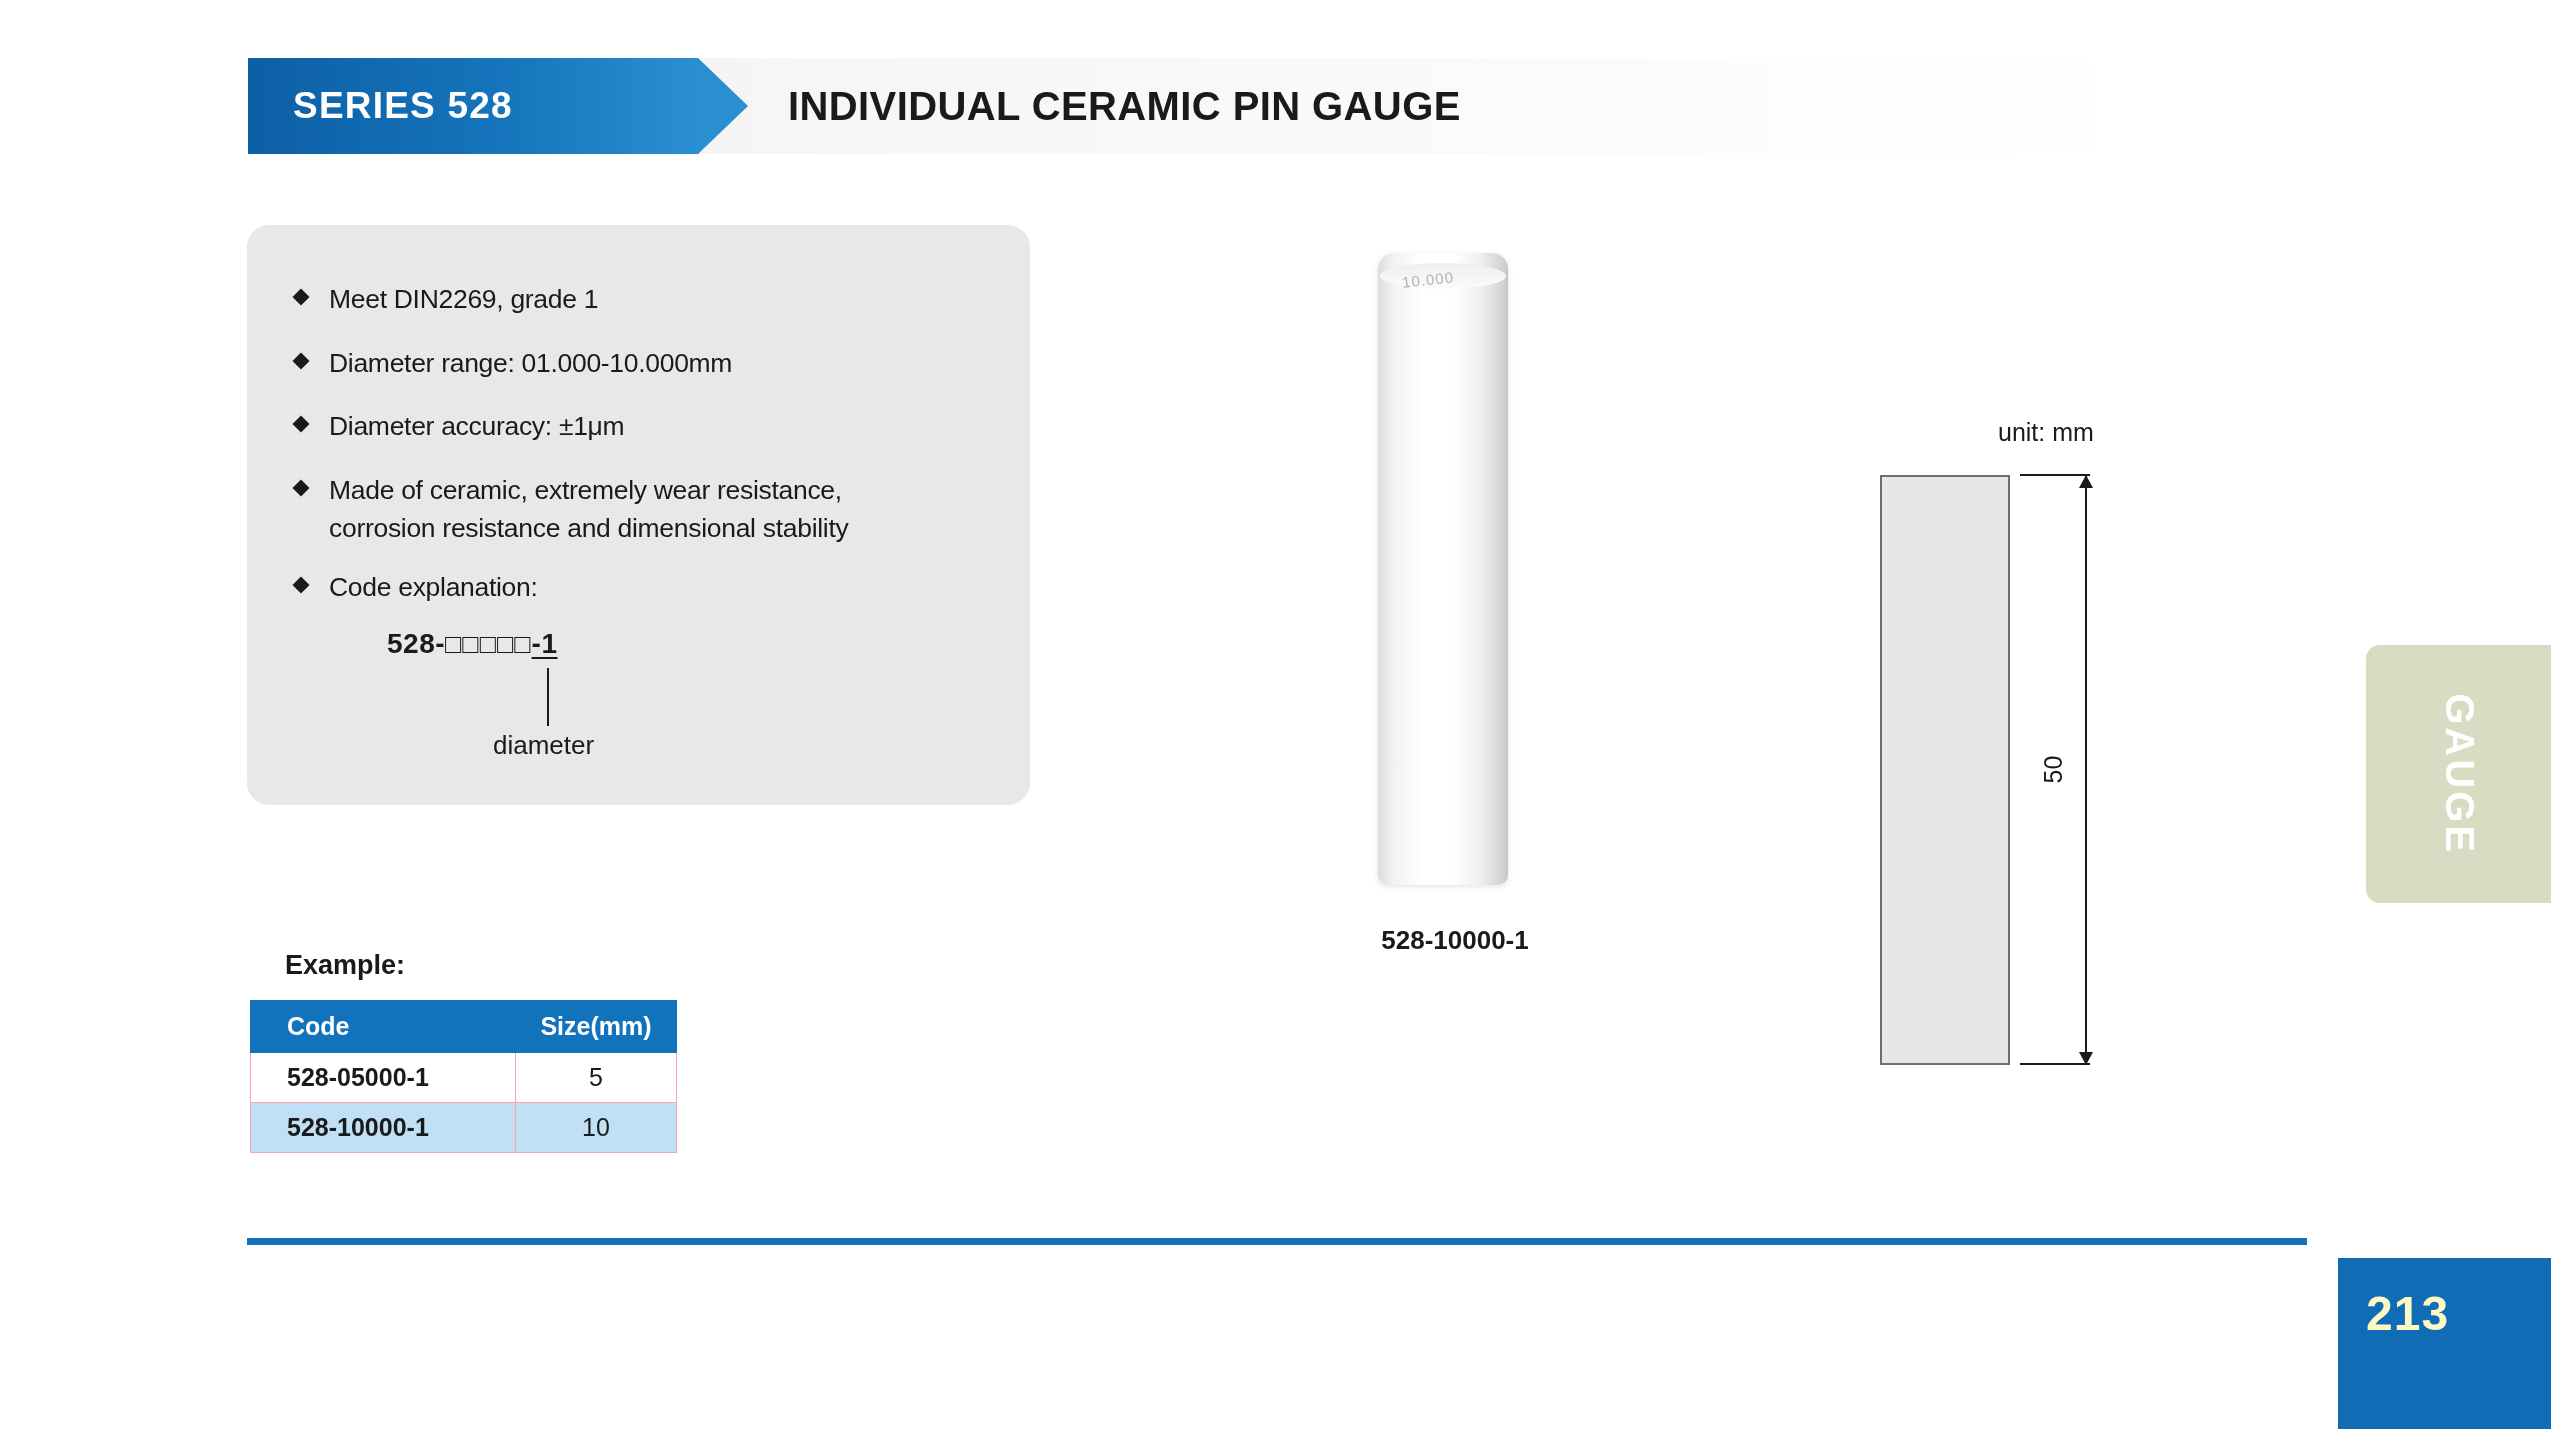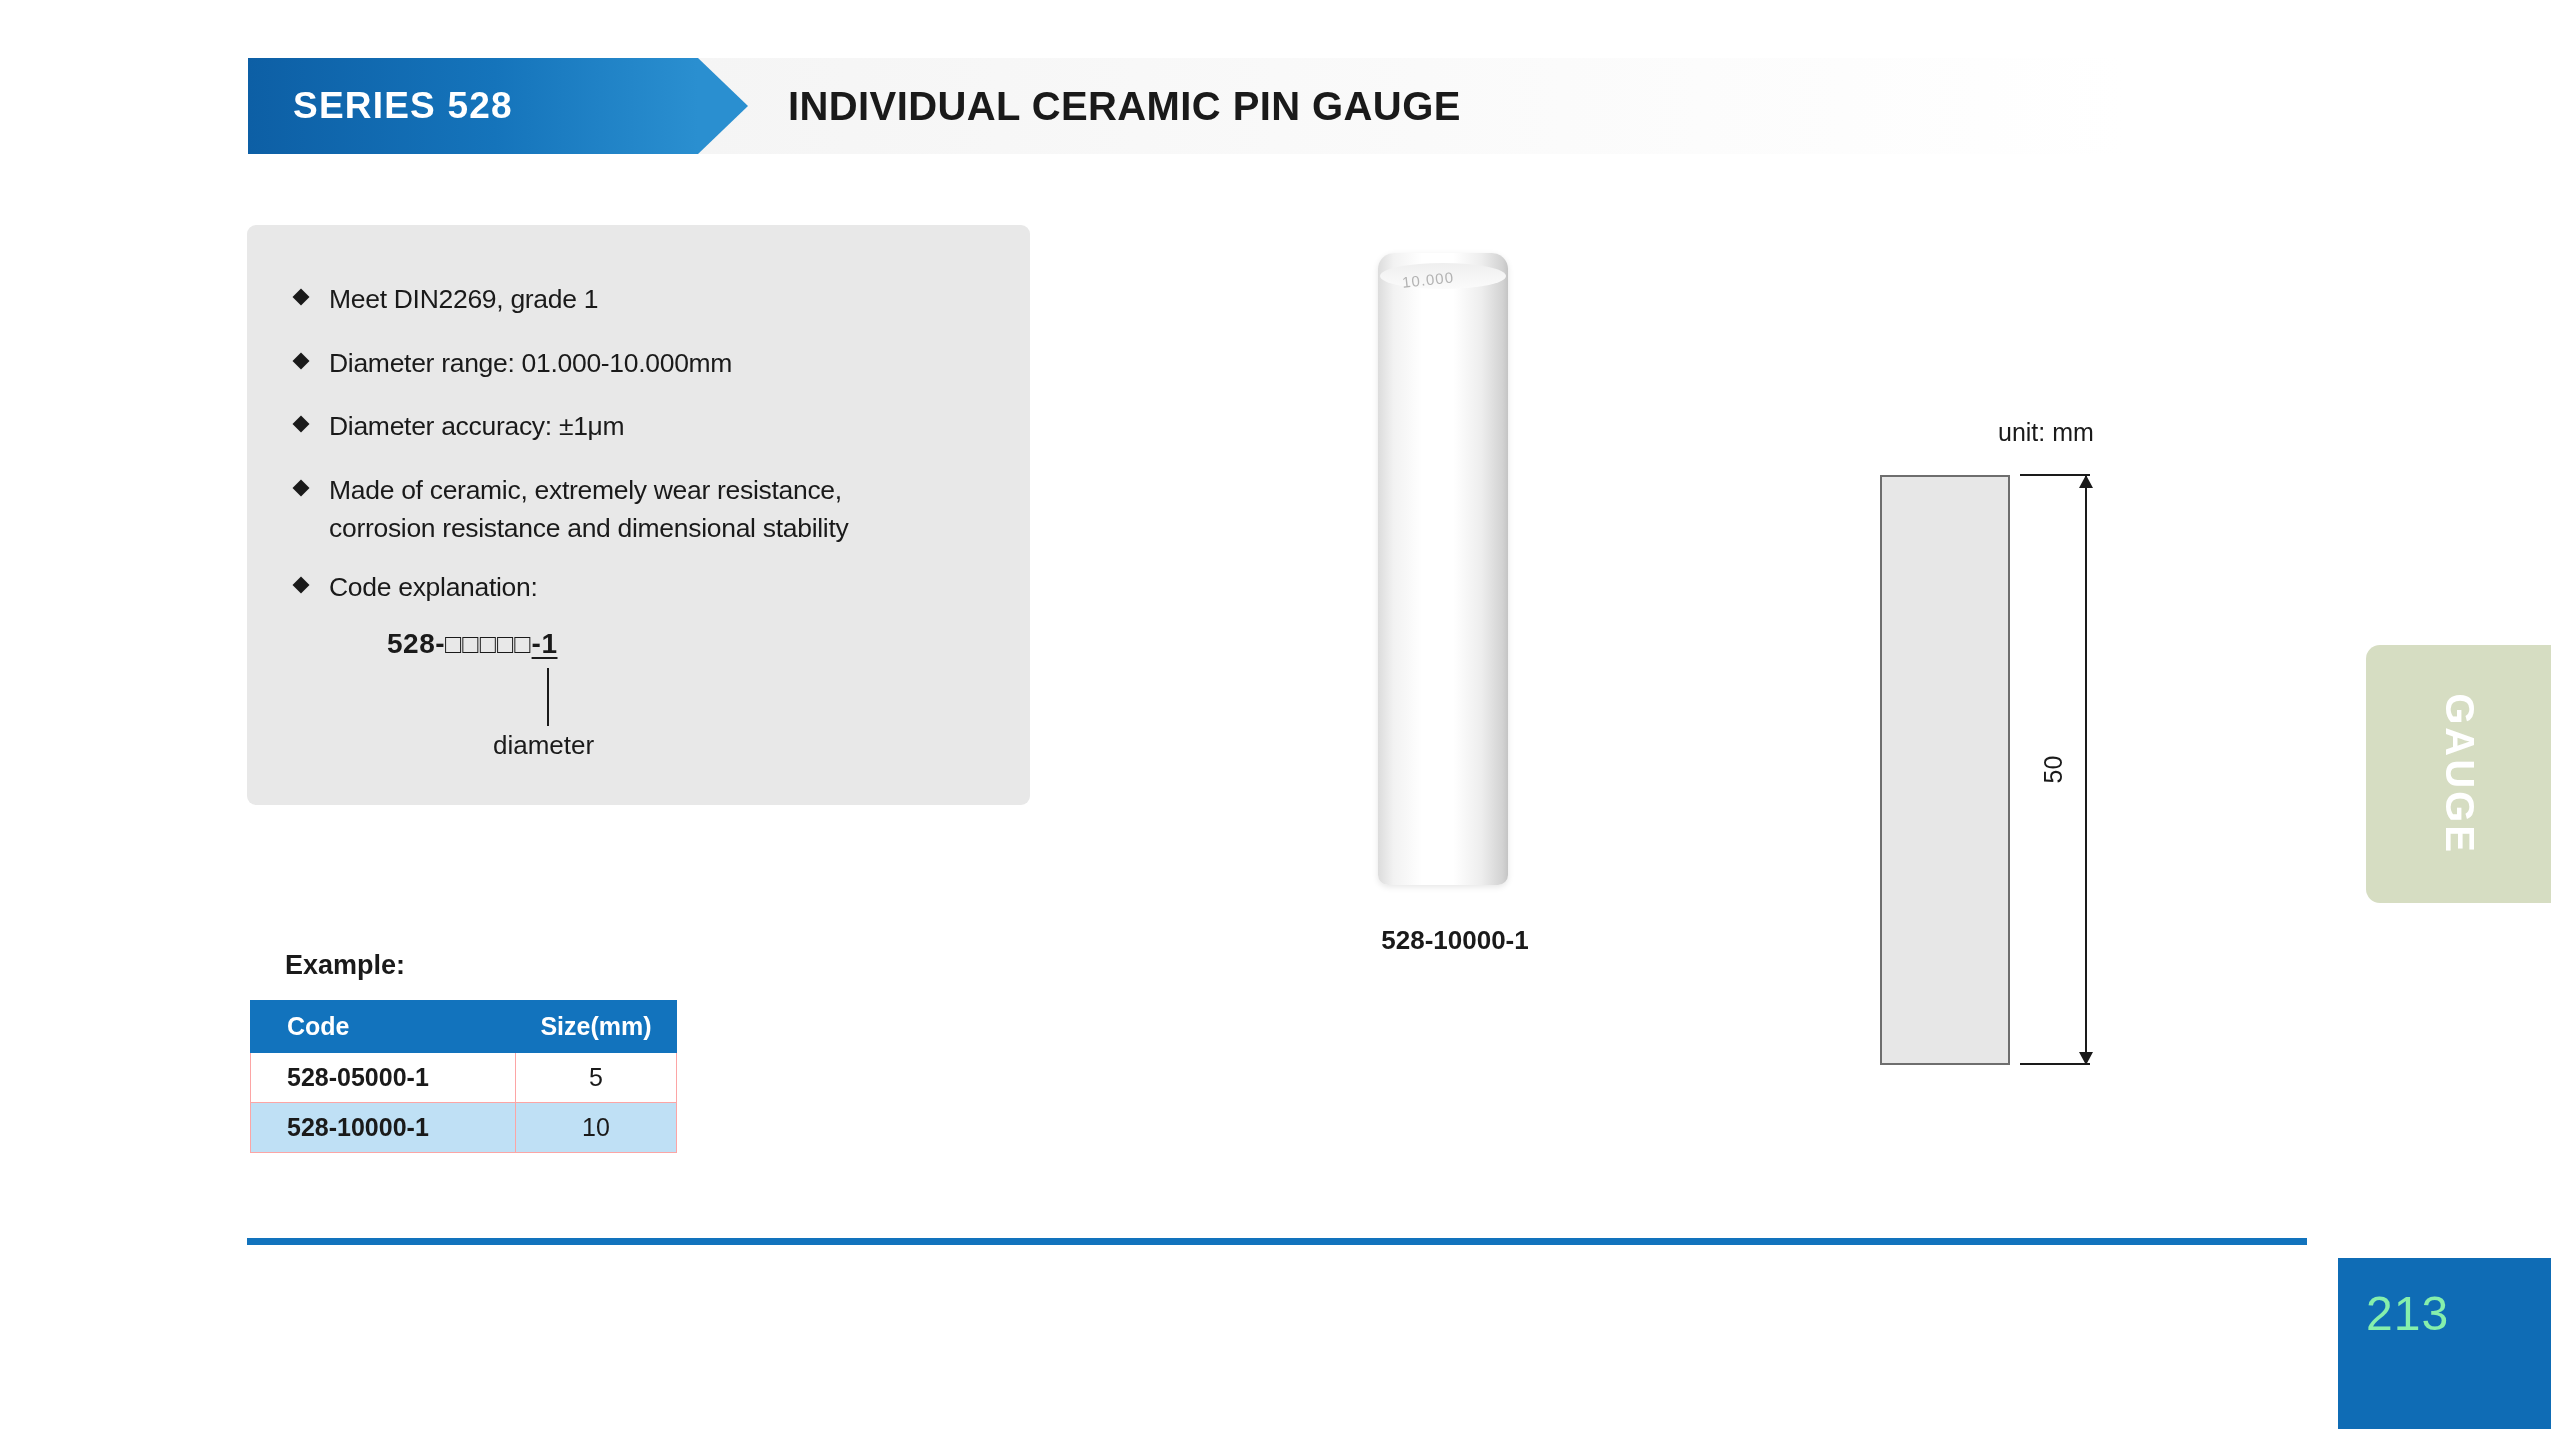--- a/index.html
+++ b/index.html
@@ -81,21 +81,21 @@
   }
 
   
   .feature-panel {
     position: absolute;
     left: 247px;
     top: 225px;
     width: 783px;
     height: 580px;
     background: #e8e8e8;
-    border-radius: 9px;
+    border-radius: 22px;
   }
   .feature-list {
     position: absolute;
     left: 38px;
     top: 56px;
     width: 710px;
   }
   .feature-item {
     position: relative;
     padding-left: 44px;
@@ -362,23 +362,24 @@
     left: 2338px;
     top: 1258px;
     width: 213px;
     height: 171px;
     background: #0f6cb5;
   }
   .page-number {
     position: absolute;
     left: 28px;
     top: 28px;
-    color: #86efac;
+    color: #fef9c3;
     font-size: 48px;
     letter-spacing: 1px;
+    font-weight: bold;
   }
 </style>
 </head>
 <body>
 
 <div class="header">
   <div class="header-gradient"></div>
   <div class="header-banner">
     <div class="header-banner-body"></div>
     <div class="header-banner-arrow"></div>

